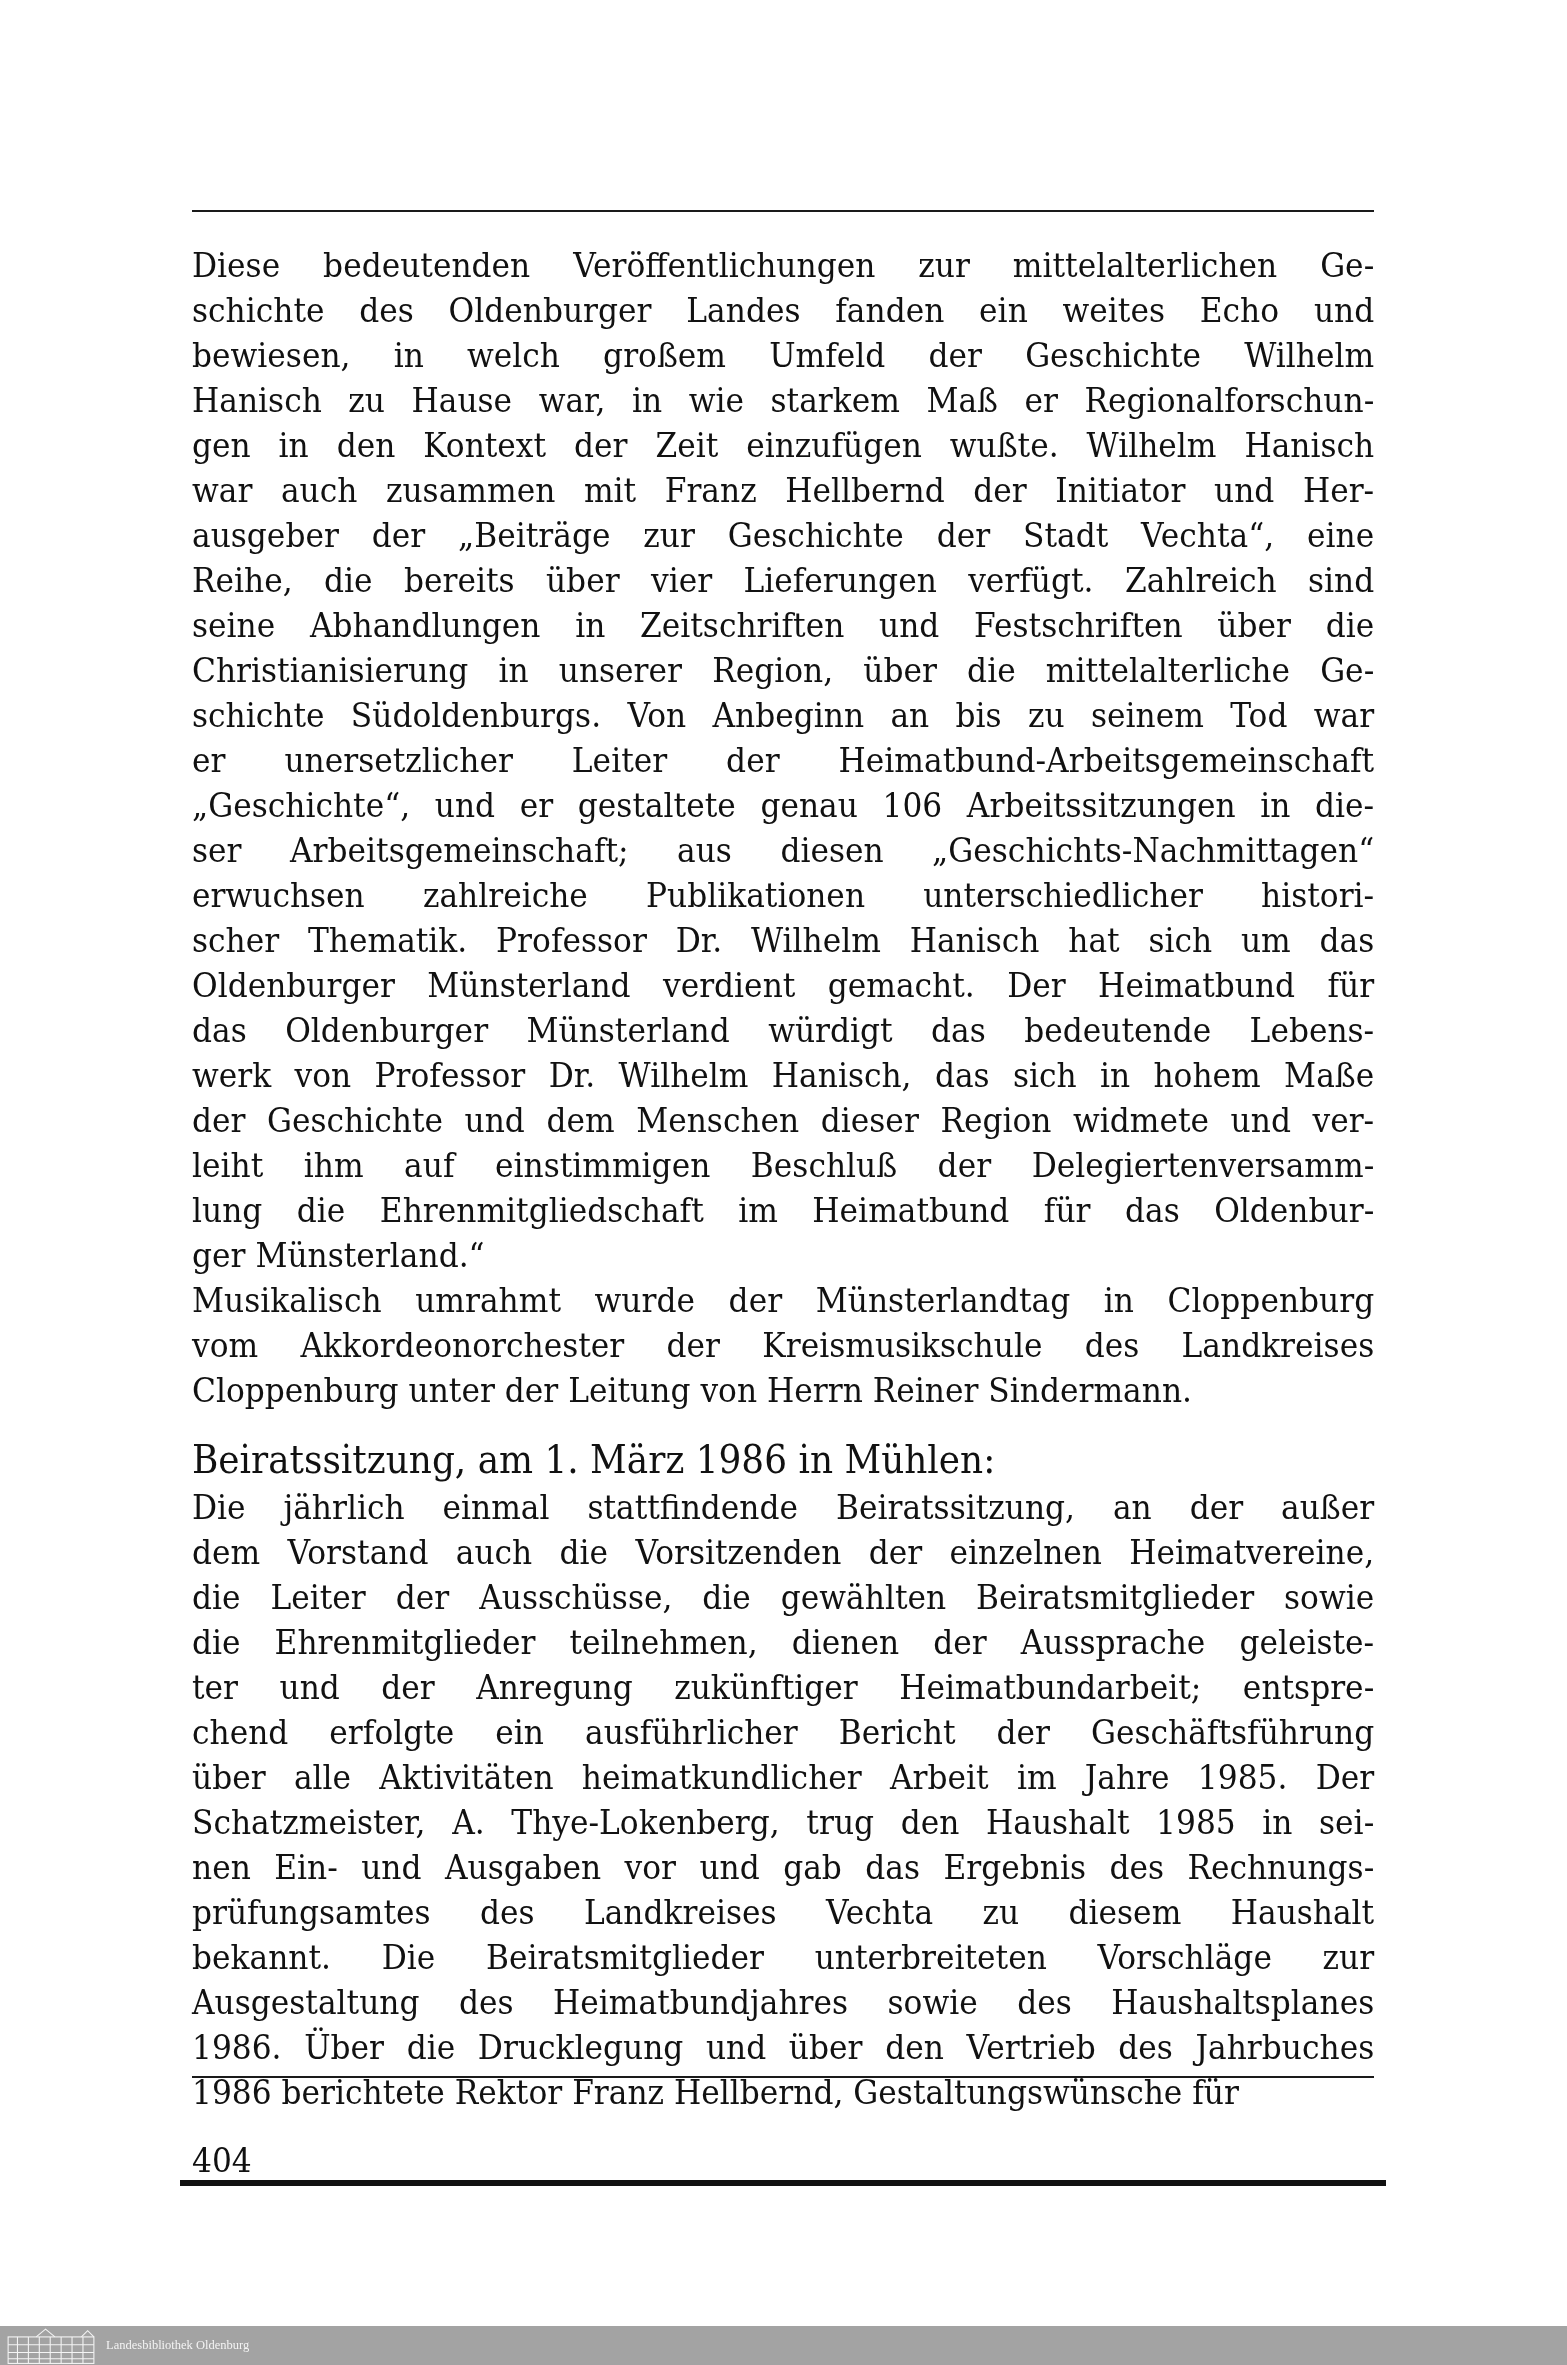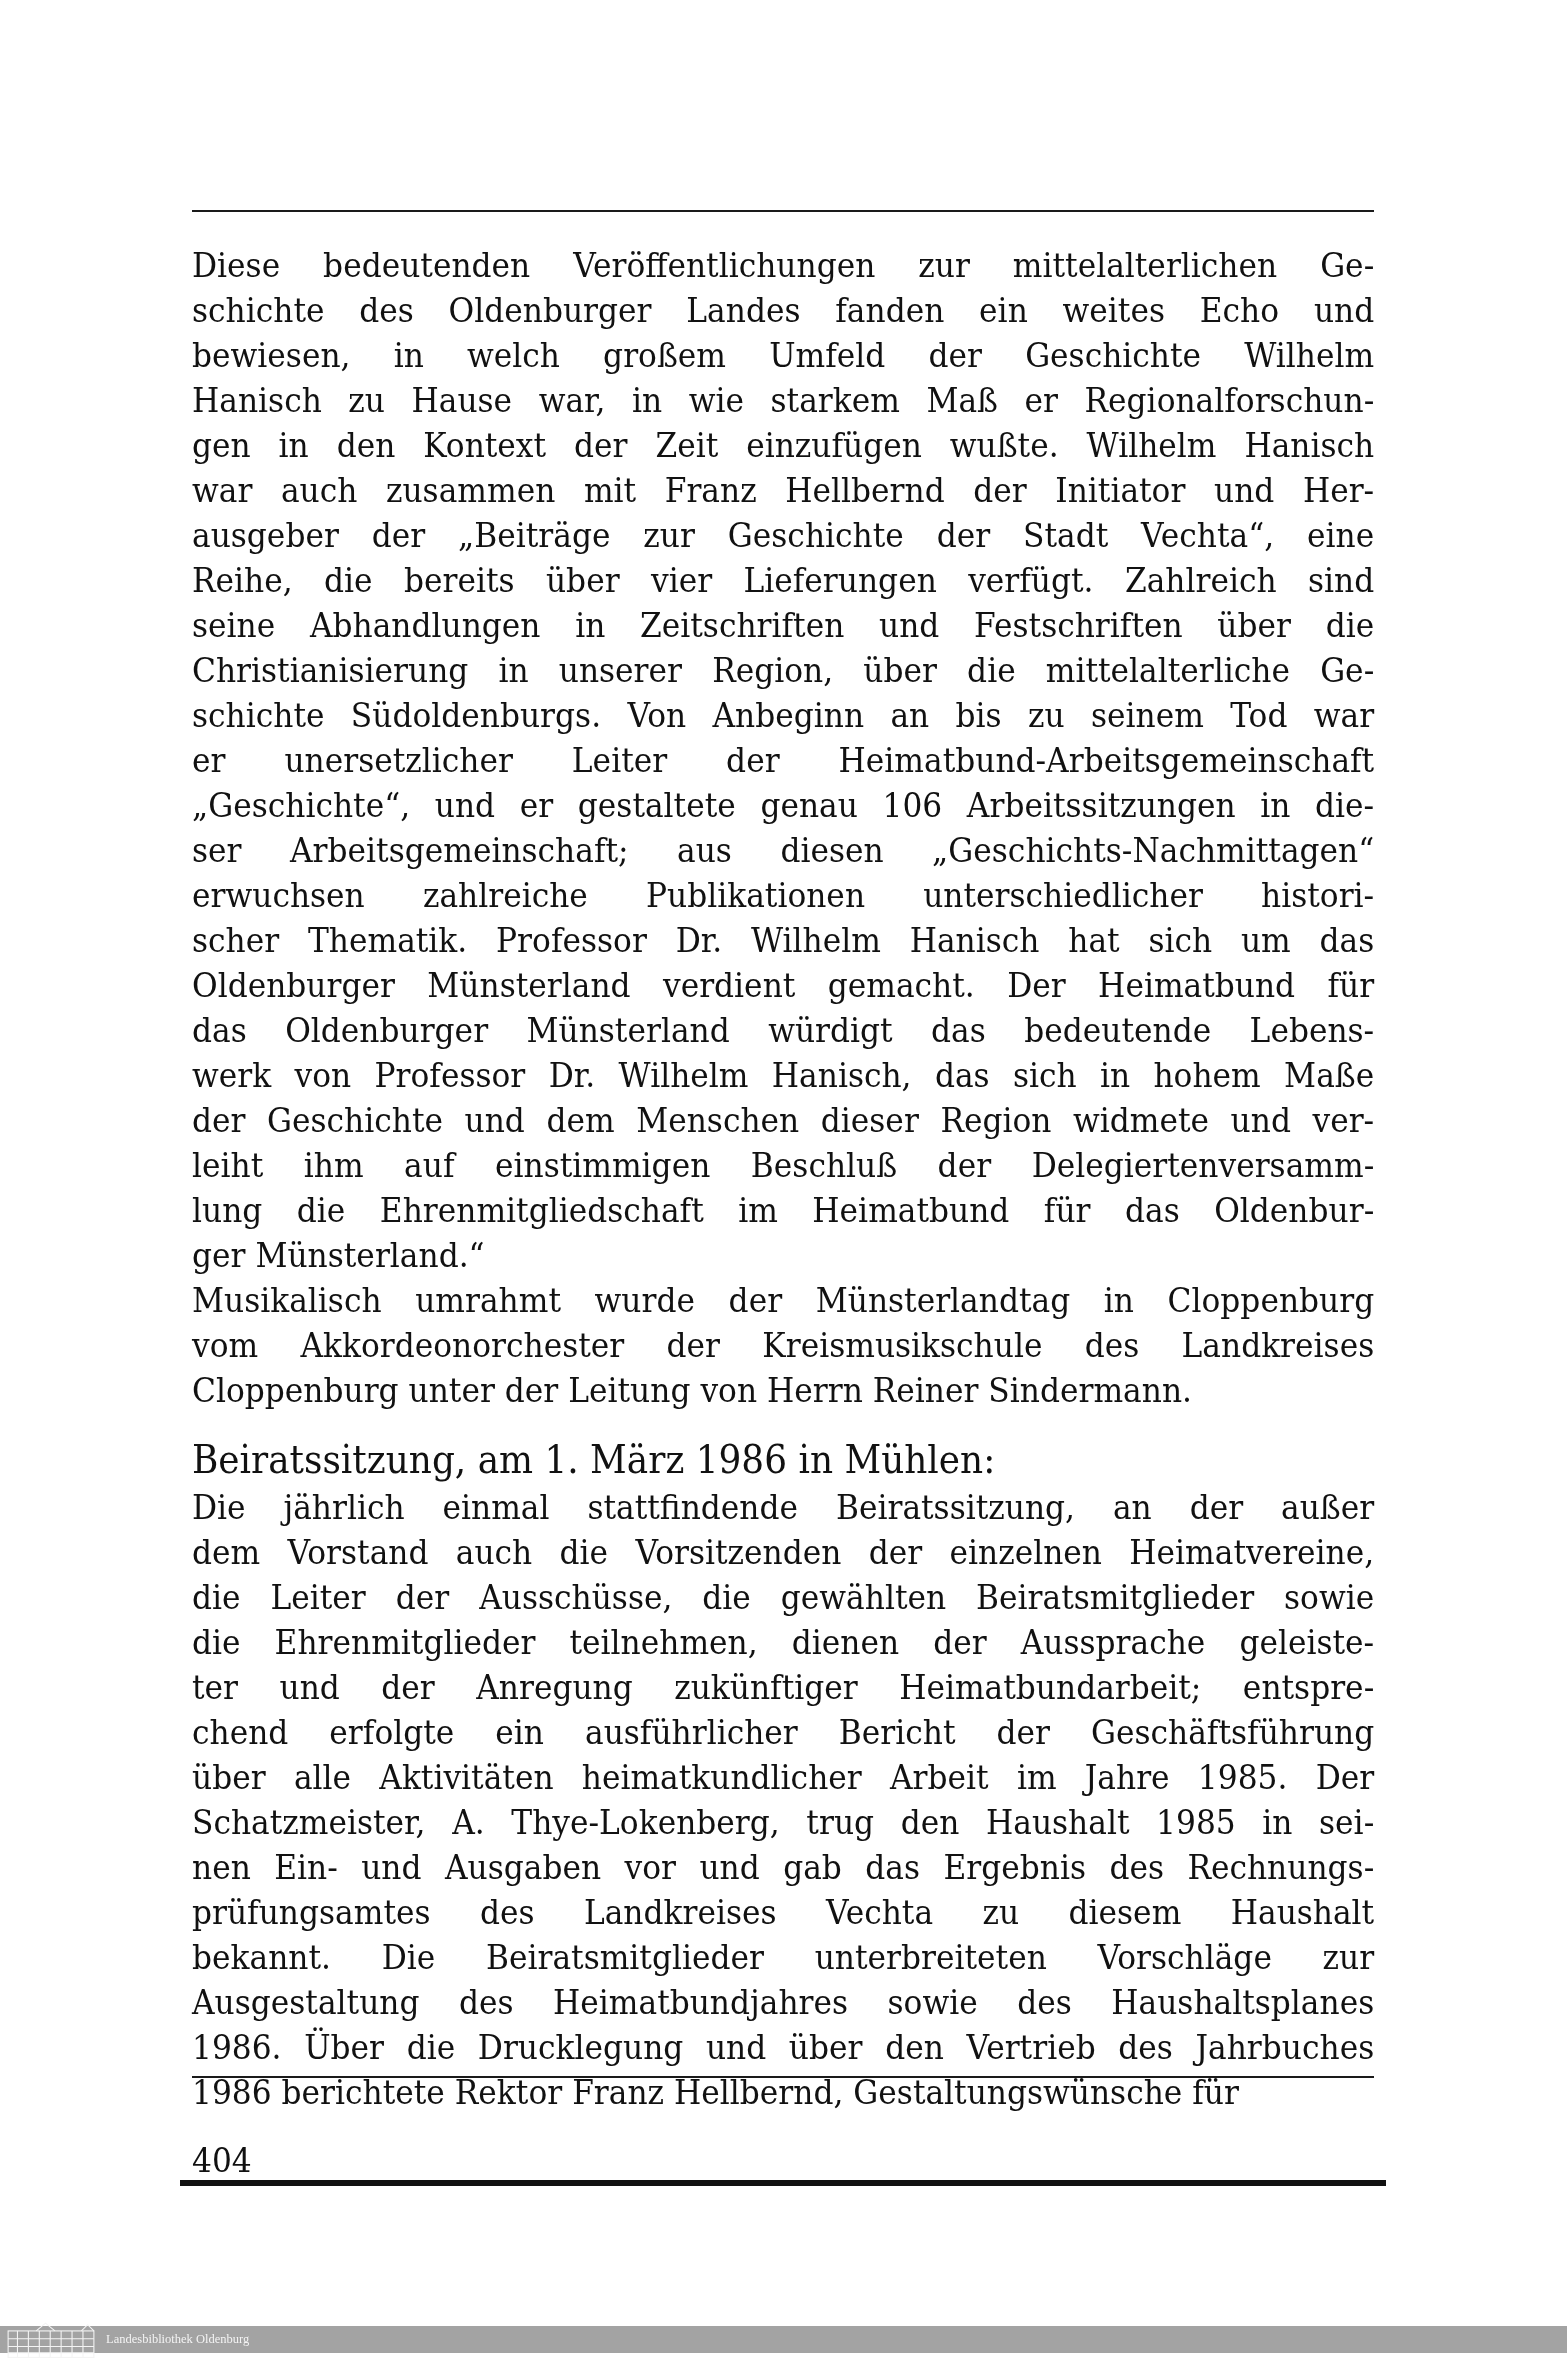--- a/index.html
+++ b/index.html
@@ -17,21 +17,21 @@
       display: block; font-size: 39px; line-height: 50px; margin-top: 22px; white-space: nowrap;
     }
     .rule-bottom { position: absolute; left: 192px; top: 2076px; width: 1182px; height: 2.4px; background: #1a1a1a; }
     .page-number {
       position: absolute; left: 192px; top: 2140px;
       font-family: "DejaVu Serif", serif; font-size: 34px; color: #111;
       transform: scaleX(0.92); transform-origin: left top;
     }
     .rule-thick { position: absolute; left: 180px; top: 2180px; width: 1206px; height: 5.5px; background: #111; }
     .footer {
-      position: absolute; left: 0; top: 2326px; width: 1568px; height: 27px; background: #a3a3a3;
+      position: absolute; left: 0; top: 2326px; width: 1568px; height: 39px; background: #a3a3a3;
       display: flex; align-items: center;
     }
     .footer .logo { width: 92px; height: 39px; margin-left: 4.7px; }
     .footer .lib-name {
       font-family: "Liberation Serif", serif; font-size: 12.5px; color: #f4f4f4; margin-left: 9.4px;
     }
   </style>
 </head>
 <body>
 

